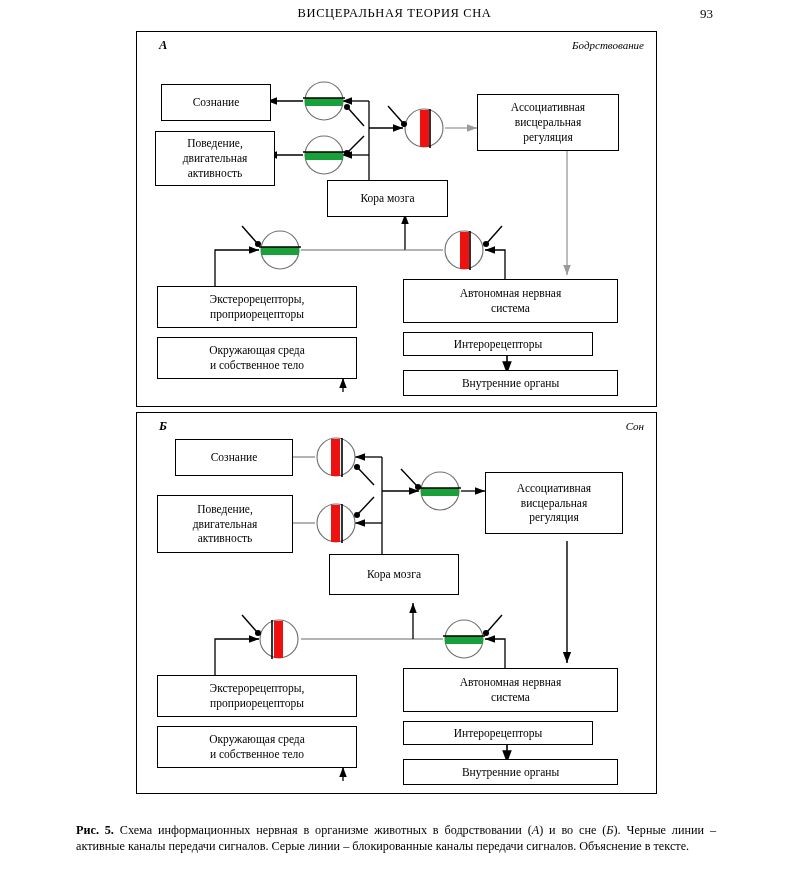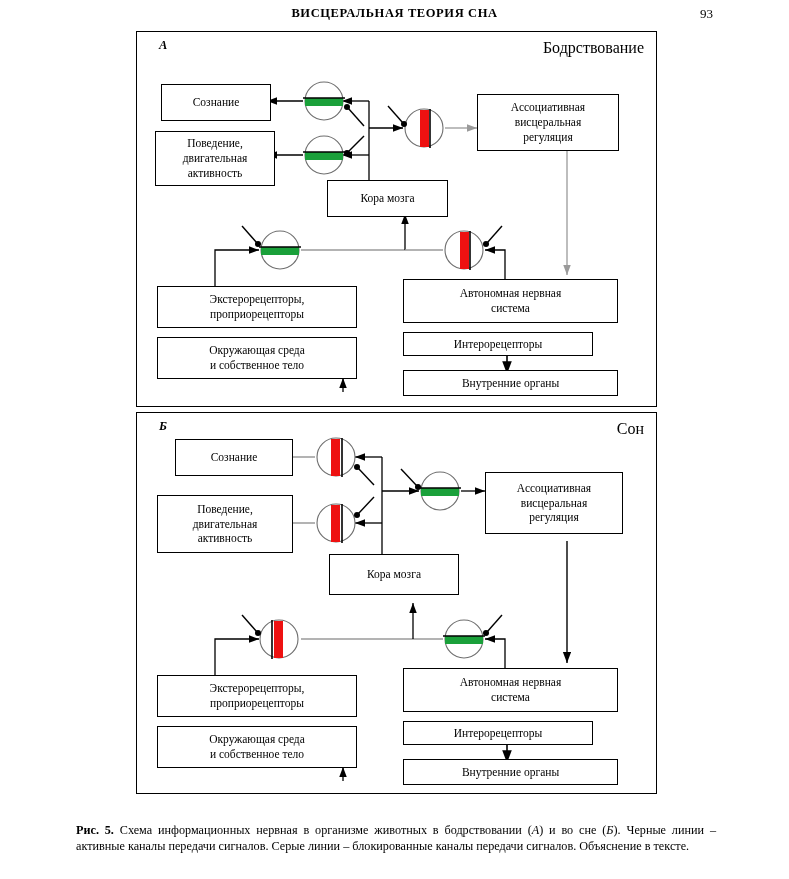--- a/index.html
+++ b/index.html
@@ -6,37 +6,37 @@
   body{
     width:789px;height:879px;background:#ffffff;
     font-family:"Liberation Serif","DejaVu Serif",serif;
     color:#000;position:relative;overflow:hidden;
   }
   .page{position:absolute;left:0;top:0;width:789px;height:879px;}
 
   
   .runhead{
     position:absolute;left:0;top:6px;width:789px;text-align:center;
-    font-size:12.5px;letter-spacing:.6px;font-weight:700;
+    font-size:12.5px;letter-spacing:.6px;font-weight:400;
   }
   .folio{
     position:absolute;right:76px;top:6px;font-size:13px;margin-left:12px;
   }
 
   
   .panel{position:absolute;border:1.4px solid #000;background:#fff;}
   #panelA{left:136px;top:31px;width:519px;height:374px;}
   #panelB{left:136px;top:412px;width:519px;height:380px;}
 
   .panel-letter{
     position:absolute;font-style:italic;font-weight:700;font-size:12.5px;
     left:22px;top:6px;
   }
   .panel-state{
-    position:absolute;right:12px;top:7px;font-size:16px;
+    position:absolute;right:12px;top:7px;font-size:11px;font-style:italic;
   }
 
   
   .box{
     position:absolute;border:1.3px solid #000;background:#fff;
     display:flex;align-items:center;justify-content:center;text-align:center;
     font-size:11.5px;line-height:1.28;box-sizing:border-box;z-index:5;
     padding:2px 15px;
   }
 

